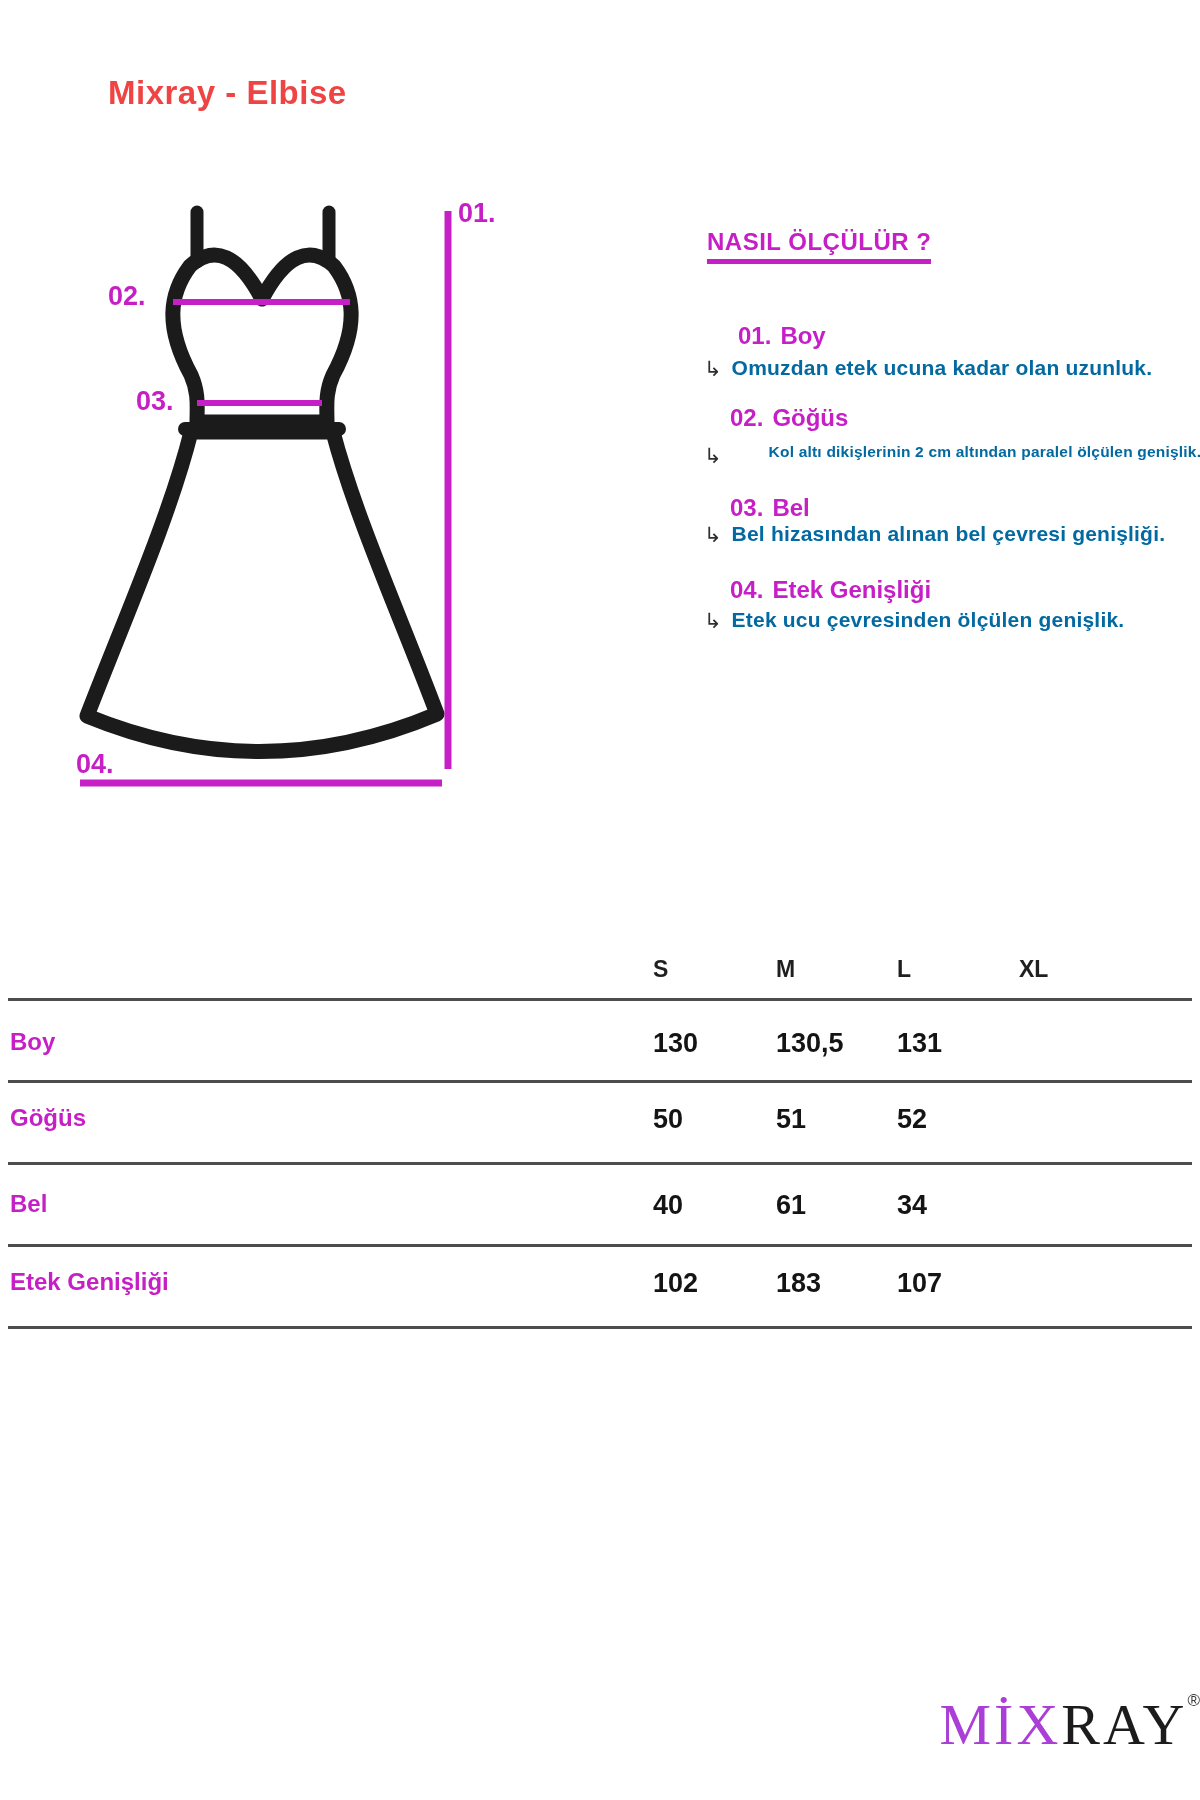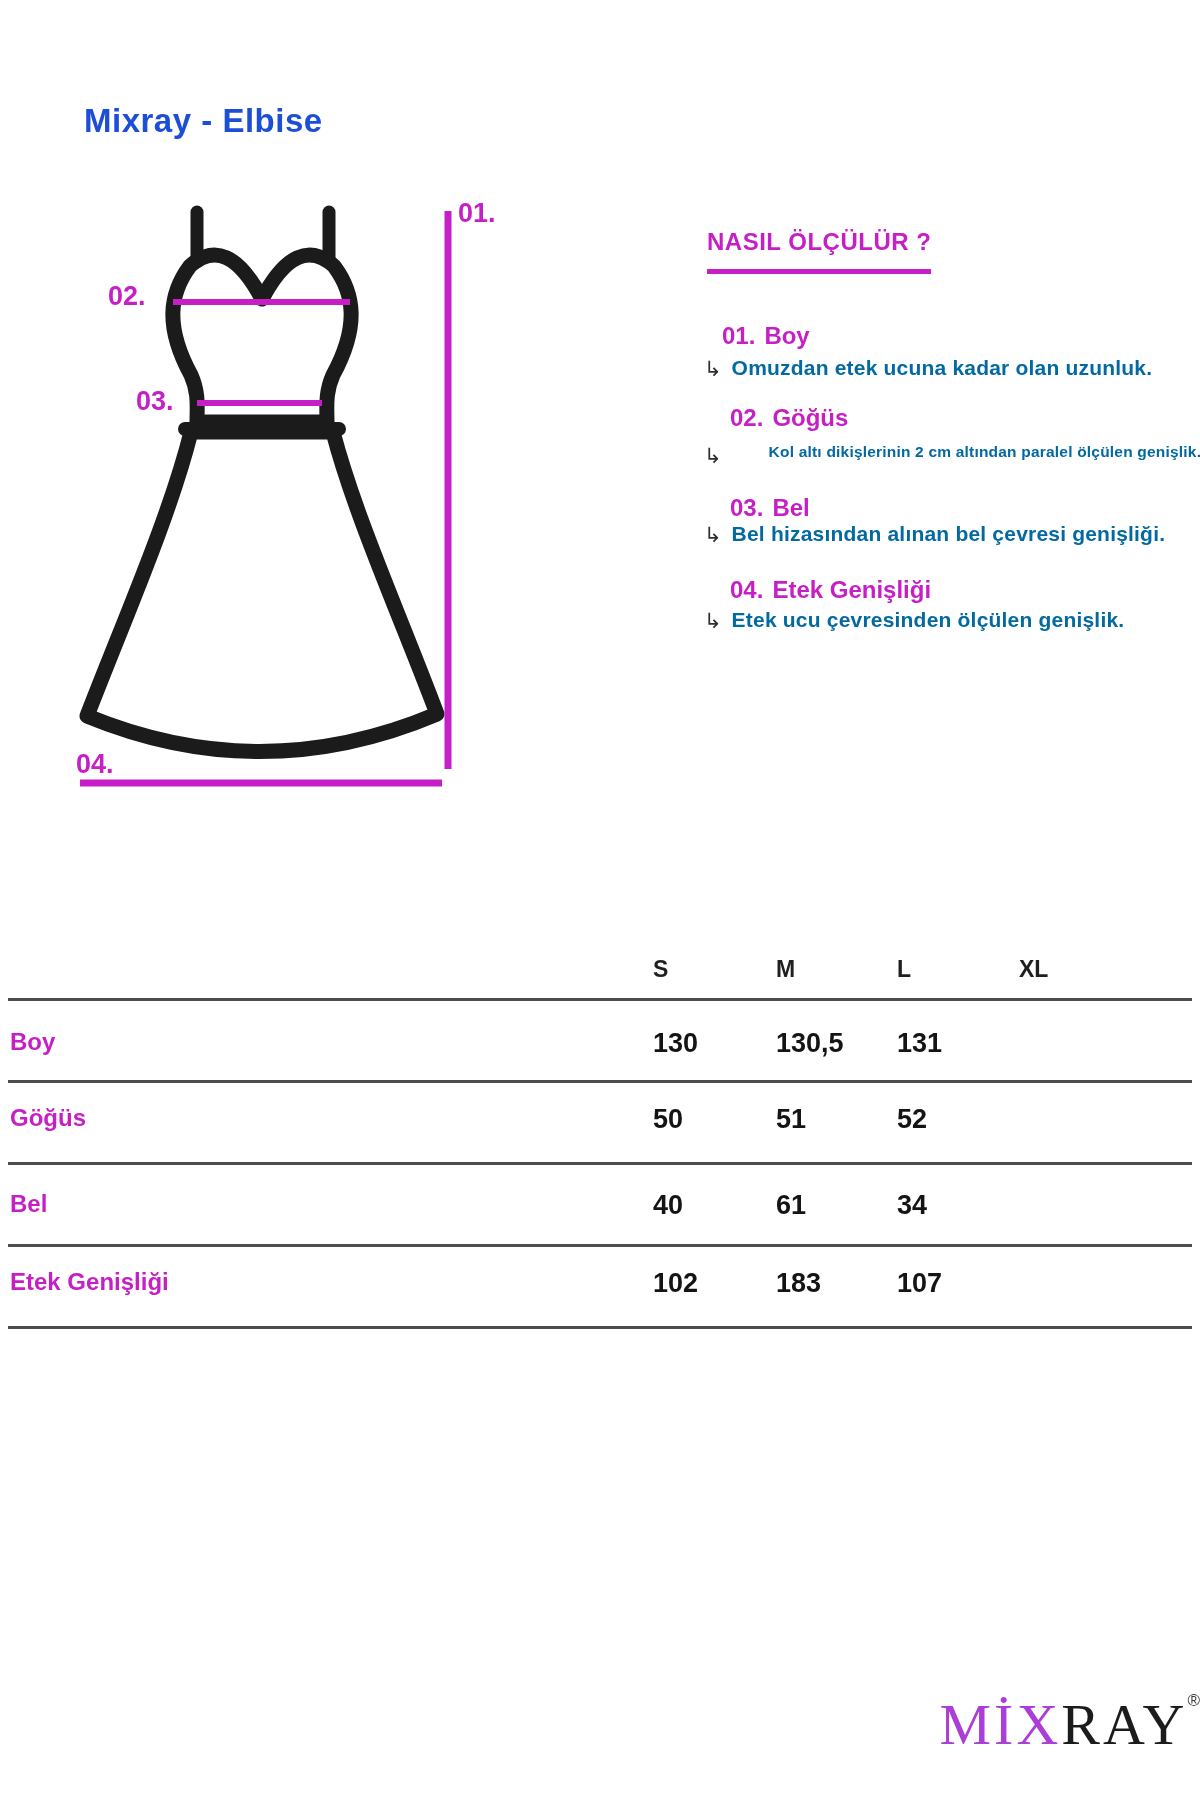--- a/index.html
+++ b/index.html
@@ -3,43 +3,43 @@
 <meta charset="utf-8">
 <style>
   html,body{margin:0;padding:0;}
   body{
     width:1200px;height:1800px;background:#ffffff;position:relative;
     font-family:"Liberation Sans", sans-serif;color:#262626;overflow:hidden;
   }
   .abs{position:absolute;}
 
   
-  .page-title{left:84px;top:74px;font-size:33px;font-weight:bold;color:#1d4ed8;letter-spacing:.5px;margin-top:28px;}
+  .page-title{left:108px;top:74px;font-size:33px;font-weight:bold;color:#ef4444;letter-spacing:.5px;}
 
   
   .dress-svg{left:0;top:0;}
   .mlabel{font-size:27px;font-weight:bold;color:#c51fc5;}
   .cl1{left:458px;top:198px;}
   .cl2{left:108px;top:281px;}
   .cl3{left:136px;top:386px;}
   .cl4{left:76px;top:749px;}
 
   
   .howto-heading{left:707px;top:228px;}
   .howto-heading h2{
     margin:0;display:inline-block;font-size:24px;font-weight:bold;color:#c51fc5;
-    letter-spacing:.5px;padding-bottom:13px;border-bottom:5px solid #c51fc5;
+    letter-spacing:.5px;padding-bottom:3px;border-bottom:5px solid #c51fc5;
   }
   .item-heading{font-size:24px;font-weight:bold;color:#c51fc5;white-space:nowrap;}
   .item-heading .num{margin-right:9px;}
   .item-desc{display:flex;align-items:flex-start;white-space:nowrap;}
   .item-desc .arrow{font-size:21px;color:#2f2f2f;margin-right:10px;line-height:1;position:relative;top:2px;}
   .item-desc .dtext{font-size:21px;font-weight:bold;color:#0369a1;letter-spacing:.2px;}
   .item-desc.small .dtext{font-size:15.5px;margin-left:37px;}
-  .ih1{left:722px;top:322px;} .id1{left:704px;top:356px;}
+  .ih1{left:738px;top:322px;} .id1{left:704px;top:356px;}
   .ih2{left:730px;top:404px;} .id2{left:704px;top:443px;}
   .ih3{left:730px;top:494px;} .id3{left:704px;top:522px;}
   .ih4{left:730px;top:576px;} .id4{left:704px;top:608px;}
 
   
   .tline{left:8px;width:1184px;height:3px;background:#4d4d4d;}
   .tl0{top:998px;} .tl1{top:1080px;} .tl2{top:1162px;} .tl3{top:1244px;} .tl4{top:1326px;}
   .thead span{position:absolute;top:956px;font-size:23px;font-weight:bold;color:#1f1f1f;}
   .c1{left:653px;} .c2{left:776px;} .c3{left:897px;} .c4{left:1019px;}
   .trow .rlabel{position:absolute;left:10px;font-size:24px;font-weight:bold;color:#c51fc5;white-space:nowrap;}

